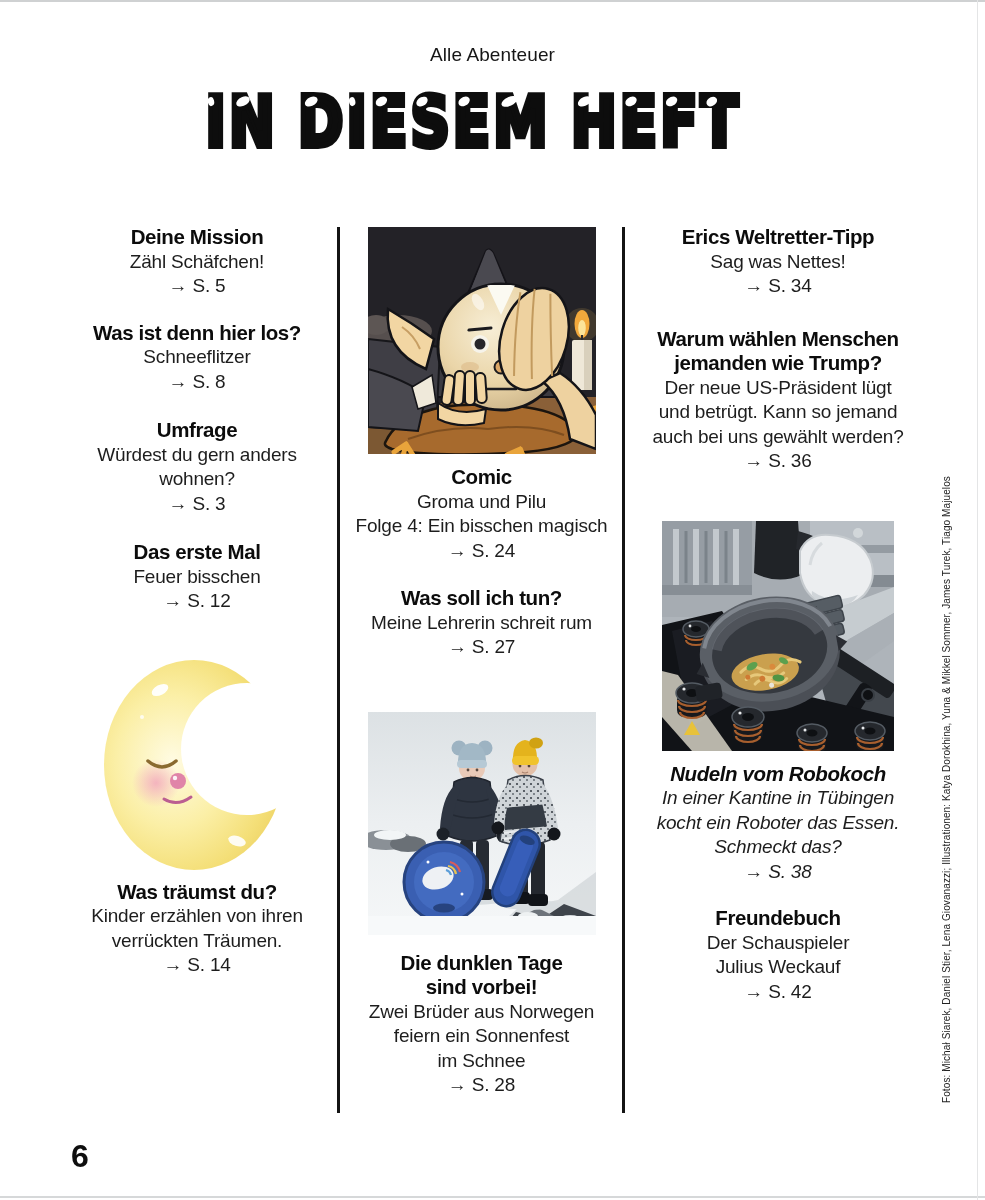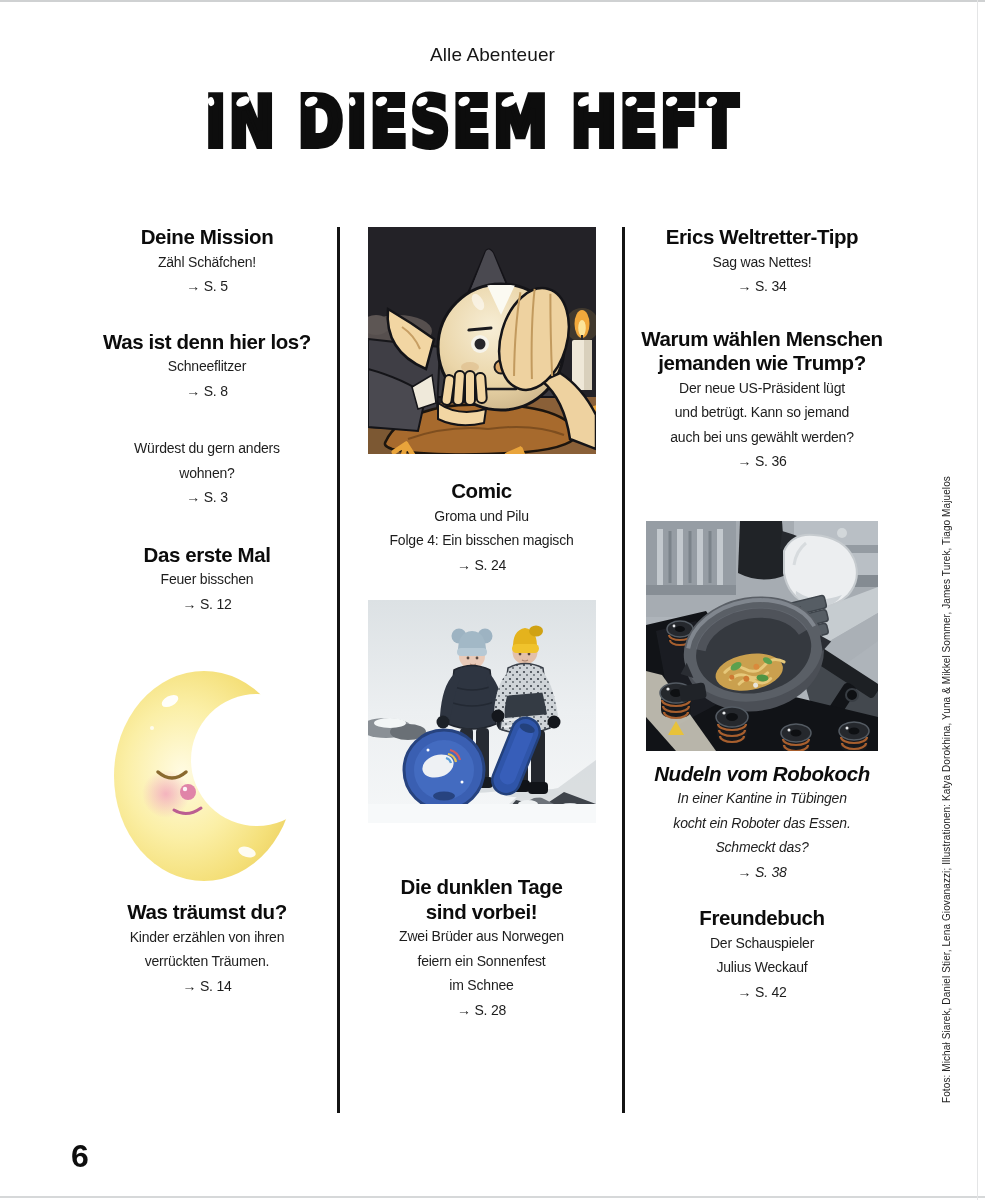--- a/index.html
+++ b/index.html
@@ -21,41 +21,41 @@
                 padding:0 2px;}
   .bubble-title .ch::after{content:"";position:absolute;left:17%;top:14%;width:28%;height:13%;
                 background:#ffffff;border-radius:50%;transform:rotate(-18deg);}
   .bubble-title .sp{width:26px;}
 
   .divider{position:absolute;top:227px;width:2.5px;height:886px;background:#141414;}
   .divider-left{left:337px;}
   .divider-right{left:622px;}
 
   .col{position:absolute;display:flex;flex-direction:column;align-items:center;text-align:center;}
-  .col-left{left:65px;top:225px;width:284px;gap:9px;}
+  .col-left{left:55px;top:225px;width:284px;}
   .col-mid{left:341px;top:227px;width:281px;}
-  .col-right{left:612px;top:225px;width:300px;justify-content:flex-end;}
+  .col-right{left:628px;top:225px;width:300px;justify-content:flex-end;}
 
   .col-left  .item:nth-child(2){margin-top:22px;}
   .col-left  .item:nth-child(3){margin-top:24px;}
   .col-left  .item:nth-child(4){margin-top:24px;}
   .col-left  .item:nth-child(5){margin-top:45px;}
   .col-left  .item:nth-child(6){margin-top:9px;}
-  .col-mid   .item:nth-child(2){margin-top:25px;}
+  .col-mid   .item:nth-child(2){margin-top:11px;}
   .col-mid   .item:nth-child(3){margin-top:23px;}
   .col-mid   .item:nth-child(4){margin-top:52px;}
   .col-mid   .item:nth-child(5){margin-top:16px;}
   .col-right .item:nth-child(2){margin-top:28px;}
   .col-right .item:nth-child(3){margin-top:47px;}
   .col-right .item:nth-child(4){margin-top:11px;font-style:italic;}
   .col-right .item:nth-child(5){margin-top:22px;}
 
   .t-line{font-weight:bold;font-size:20.5px;line-height:24.5px;color:#0c0c0c;
           letter-spacing:-0.4px;white-space:nowrap;}
-  .b-line,.p-line{font-size:14px;line-height:24.5px;color:#1d1d1d;
+  .b-line,.p-line{font-size:19px;line-height:24.5px;color:#1d1d1d;
           letter-spacing:-0.2px;white-space:nowrap;}
 
   figure.img-item{margin:0;line-height:0;}
   .img-item.comic svg{width:228px;height:227px;}
   .img-item.sled  svg{width:228px;height:223px;}
   .img-item.robot svg{width:232px;height:230px;}
   .img-item.moon  svg{width:186px;height:212px;}
 
   .credits{position:absolute;right:33px;top:487px;height:616px;writing-mode:vertical-rl;
            transform:rotate(180deg);font-size:10px;color:#222;letter-spacing:0.1px;white-space:nowrap;}
@@ -80,20 +80,21 @@
         <div class="t-line">Deine Mission</div>
         <div class="b-line">Zähl Schäfchen!</div>
         <div class="p-line">→ S. 5</div>
       </div>
       <div class="entry item">
         <div class="t-line">Was ist denn hier los?</div>
         <div class="b-line">Schneeflitzer</div>
         <div class="p-line">→ S. 8</div>
       </div>
       <div class="entry item">
+        <div class="t-line">Umfrage</div>
         <div class="b-line">Würdest du gern anders</div>
         <div class="b-line">wohnen?</div>
         <div class="p-line">→ S. 3</div>
       </div>
       <div class="entry item">
         <div class="t-line">Das erste Mal</div>
         <div class="b-line">Feuer bisschen</div>
         <div class="p-line">→ S. 12</div>
       </div>
       <figure class="img-item item moon" role="img" aria-label="Illustration: schlafender gelber Mond">
@@ -231,20 +232,25 @@
     <path d="M150,66 Q146,100 148,150 M164,62 Q162,100 166,152 M180,66 Q182,105 186,148" stroke="#c29a5e" stroke-width="2" fill="none" transform="rotate(3 166 112)"></path>
   </g>
 </svg>
 </figure>
       <div class="entry item">
         <div class="t-line">Comic</div>
         <div class="b-line">Groma und Pilu</div>
         <div class="b-line">Folge 4: Ein bisschen magisch</div>
         <div class="p-line">→ S. 24</div>
       </div>
+      <div class="entry item">
+        <div class="t-line">Was soll ich tun?</div>
+        <div class="b-line">Meine Lehrerin schreit rum</div>
+        <div class="p-line">→ S. 27</div>
+      </div>
       <figure class="img-item item sled" role="img" aria-label="Foto: Zwei Kinder mit blauen Schlitten im Schnee">
 <svg viewBox="0 0 228 223" xmlns="http://www.w3.org/2000/svg">
   <defs>
     <linearGradient id="snowG" x1="0" y1="0" x2="0" y2="1">
       <stop offset="0" stop-color="#dce1e4"></stop>
               <stop offset="0.5" stop-color="#eceff1"></stop>
               <stop offset="1" stop-color="#f5f7f8"></stop>
     </linearGradient>
     <pattern id="speck" width="7" height="7" patternUnits="userSpaceOnUse">
       <rect width="7" height="7" fill="#cfd4d8"></rect>

